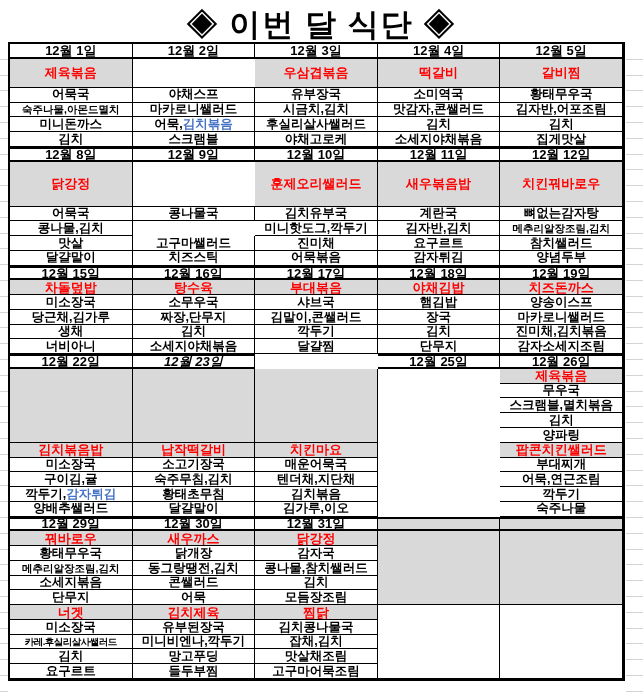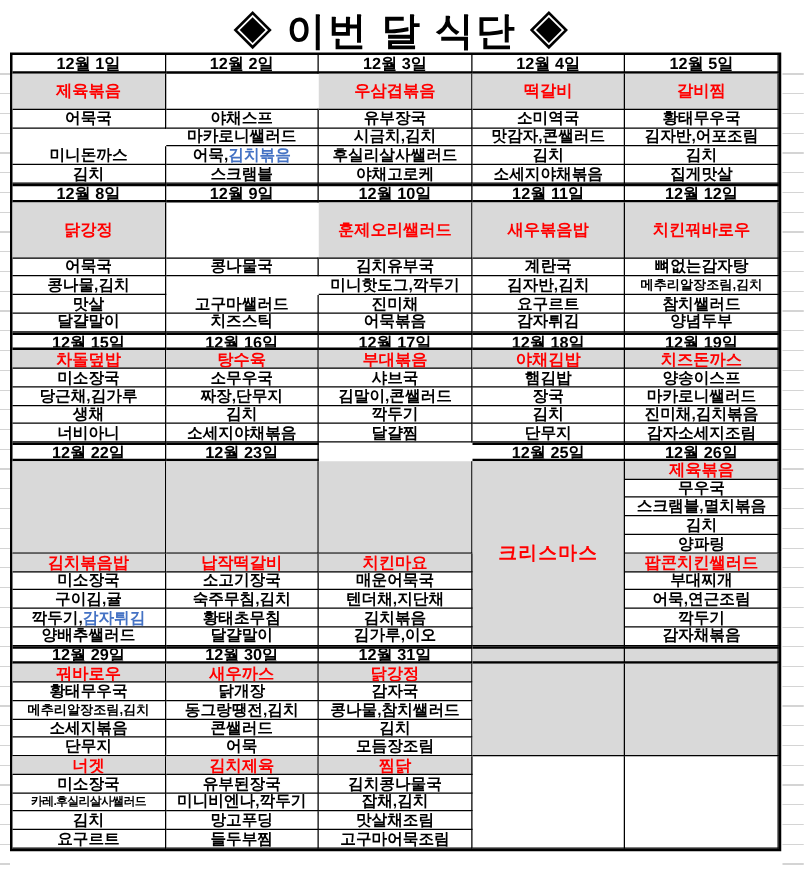--- a/index.html
+++ b/index.html
@@ -54,20 +54,21 @@
 <div class="strip right"></div>
 <div id="title">◈ 이번 달 식단 ◈</div>
 <div id="grid">
     <div class="cell date first" style="grid-area: 1 / 1 / span 1;">12월 1일</div>
     <div class="cell date first" style="grid-area: 1 / 2 / span 1;">12월 2일</div>
     <div class="cell date first" style="grid-area: 1 / 3 / span 1;">12월 3일</div>
     <div class="cell date first" style="grid-area: 1 / 4 / span 1;">12월 4일</div>
     <div class="cell date first" style="grid-area: 1 / 5 / span 1;">12월 5일</div>
     <div class="cell hdr" style="grid-area: 2 / 1 / span 1;">제육볶음</div>
     <div class="cell item" style="grid-area: 3 / 1 / span 1;">어묵국</div>
+    <div class="cell item sm" style="grid-area: 4 / 1 / span 1;">숙주나물,아몬드멸치</div>
     <div class="cell item" style="grid-area: 5 / 1 / span 1;">미니돈까스</div>
     <div class="cell item" style="grid-area: 6 / 1 / span 1;">김치</div>
     <div class="cell hdr" style="grid-area: 2 / 2 / span 1; margin-top: 28px;">돈까스</div>
     <div class="cell item" style="grid-area: 3 / 2 / span 1;">야채스프</div>
     <div class="cell item" style="grid-area: 4 / 2 / span 1;">마카로니쌜러드</div>
     <div class="cell item" style="grid-area: 5 / 2 / span 1;">
       <span>어묵,</span>
       <span class="hl">김치볶음</span>
     </div>
     <div class="cell item" style="grid-area: 6 / 2 / span 1;">스크램블</div>
@@ -139,27 +140,26 @@
     <div class="cell item" style="grid-area: 15 / 4 / span 1;">햄김밥</div>
     <div class="cell item" style="grid-area: 16 / 4 / span 1;">장국</div>
     <div class="cell item" style="grid-area: 17 / 4 / span 1;">김치</div>
     <div class="cell item" style="grid-area: 18 / 4 / span 1;">단무지</div>
     <div class="cell hdr" style="grid-area: 14 / 5 / span 1;">치즈돈까스</div>
     <div class="cell item" style="grid-area: 15 / 5 / span 1;">양송이스프</div>
     <div class="cell item" style="grid-area: 16 / 5 / span 1;">마카로니쌜러드</div>
     <div class="cell item" style="grid-area: 17 / 5 / span 1;">진미채,김치볶음</div>
     <div class="cell item" style="grid-area: 18 / 5 / span 1;">감자소세지조림</div>
     <div class="cell date" style="grid-area: 19 / 1 / span 1;">12월 22일</div>
-    <div class="cell date" style="grid-area: 19 / 2 / span 1;">12월 23일</div>
+    <div class="cell date" style="grid-area: 19 / 2 / span 1; font-style: italic;">12월 23일</div>
     <div class="cell date" style="grid-area: 19 / 4 / span 1;">12월 25일</div>
     <div class="cell date" style="grid-area: 19 / 5 / span 1;">12월 26일</div>
     <div class="cell block shade" style="grid-area: 20 / 1 / span 5;"></div>
     <div class="cell block shade" style="grid-area: 20 / 2 / span 5;"></div>
     <div class="cell block shade" style="grid-area: 20 / 3 / span 5;"></div>
-    <div class="cell xmas" style="grid-area: 20 / 4 / span 10;">크리스마스</div>
     <div class="cell hdr" style="grid-area: 20 / 5 / span 1;">제육볶음</div>
     <div class="cell item" style="grid-area: 21 / 5 / span 1;">무우국</div>
     <div class="cell item" style="grid-area: 22 / 5 / span 1;">스크램블,멸치볶음</div>
     <div class="cell item" style="grid-area: 23 / 5 / span 1;">김치</div>
     <div class="cell item" style="grid-area: 24 / 5 / span 1;">양파링</div>
     <div class="cell hdr" style="grid-area: 25 / 1 / span 1;">김치볶음밥</div>
     <div class="cell item" style="grid-area: 26 / 1 / span 1;">미소장국</div>
     <div class="cell item" style="grid-area: 27 / 1 / span 1;">구이김,귤</div>
     <div class="cell item" style="grid-area: 28 / 1 / span 1;">
       <span>깍두기,</span>
@@ -173,21 +173,21 @@
     <div class="cell item" style="grid-area: 29 / 2 / span 1;">달걀말이</div>
     <div class="cell hdr" style="grid-area: 25 / 3 / span 1;">치킨마요</div>
     <div class="cell item" style="grid-area: 26 / 3 / span 1;">매운어묵국</div>
     <div class="cell item" style="grid-area: 27 / 3 / span 1;">텐더채,지단채</div>
     <div class="cell item" style="grid-area: 28 / 3 / span 1;">김치볶음</div>
     <div class="cell item" style="grid-area: 29 / 3 / span 1;">김가루,이오</div>
     <div class="cell hdr" style="grid-area: 25 / 5 / span 1;">팝콘치킨쌜러드</div>
     <div class="cell item" style="grid-area: 26 / 5 / span 1;">부대찌개</div>
     <div class="cell item" style="grid-area: 27 / 5 / span 1; text-align: right;">어묵,연근조림</div>
     <div class="cell item" style="grid-area: 28 / 5 / span 1;">깍두기</div>
-    <div class="cell item" style="grid-area: 29 / 5 / span 1;">감자채볶음</div>
+    <div class="cell item" style="grid-area: 29 / 5 / span 1;">숙주나물</div>
     <div class="cell date" style="grid-area: 30 / 1 / span 1;">12월 29일</div>
     <div class="cell date" style="grid-area: 30 / 2 / span 1;">12월 30일</div>
     <div class="cell date" style="grid-area: 30 / 3 / span 1;">12월 31일</div>
     <div class="cell date shade" style="grid-area: 30 / 4 / span 1;"></div>
     <div class="cell date shade" style="grid-area: 30 / 5 / span 1;"></div>
     <div class="cell hdr" style="grid-area: 31 / 1 / span 1;">꿔바로우</div>
     <div class="cell item" style="grid-area: 32 / 1 / span 1;">황태무우국</div>
     <div class="cell item sm" style="grid-area: 33 / 1 / span 1;">메추리알장조림,김치</div>
     <div class="cell item" style="grid-area: 34 / 1 / span 1;">소세지볶음</div>
     <div class="cell item" style="grid-area: 35 / 1 / span 1;">단무지</div>

